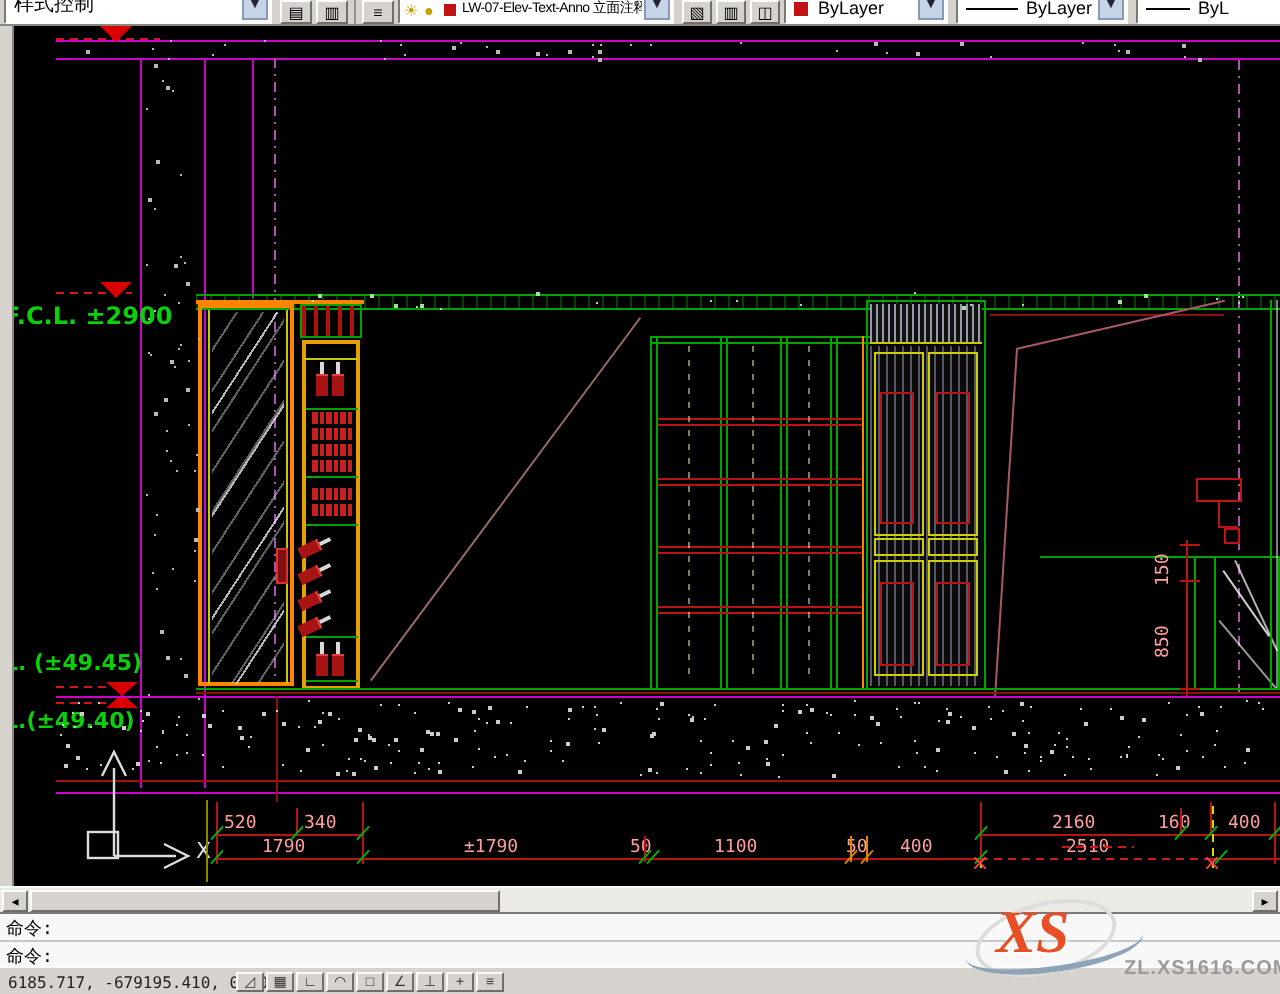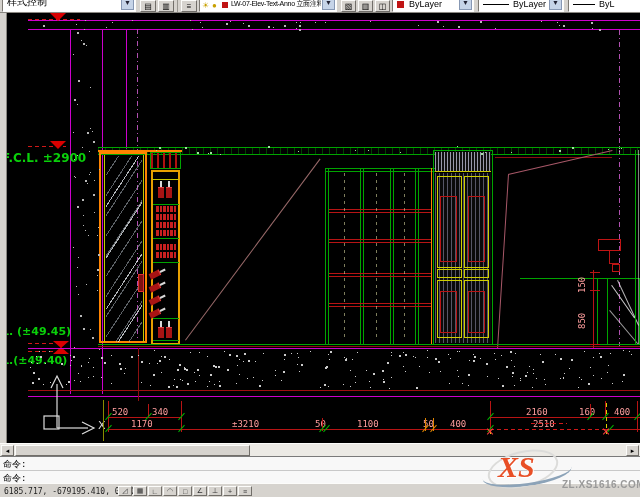--- a/index.html
+++ b/index.html
@@ -159,22 +159,22 @@
     <div class="rdh" style="left:490px;top:429px;width:116px;height:1px"></div>
     <div class="red" style="left:606px;top:429px;width:34px;height:1px"></div>
     <div class="ydv" style="left:490px;top:403px;width:1px;height:31px"></div>
     <div class="ydv" style="left:606px;top:403px;width:1px;height:31px"></div>
 
     <div class="dimtxt" style="left:112px;top:407px">520</div>
     <div class="dimtxt" style="left:152px;top:407px">340</div>
     <div class="dimtxt" style="left:526px;top:407px">2160</div>
     <div class="dimtxt" style="left:579px;top:407px">160</div>
     <div class="dimtxt" style="left:614px;top:407px">400</div>
-    <div class="dimtxt" style="left:131px;top:419px">1170</div>
-    <div class="dimtxt" style="left:232px;top:419px">±3210</div>
+    <div class="dimtxt" style="left:131px;top:419px">1790</div>
+    <div class="dimtxt" style="left:232px;top:419px">±1790</div>
     <div class="dimtxt" style="left:315px;top:419px">50</div>
     <div class="dimtxt" style="left:357px;top:419px">1100</div>
     <div class="dimtxt" style="left:423px;top:419px">50</div>
     <div class="dimtxt" style="left:450px;top:419px">400</div>
     <div class="dimtxt" style="left:533px;top:419px">2510</div>
     <div class="rdh" style="left:531px;top:423px;width:36px;height:1px"></div>
 
     <svg style="left:36px;top:370px" width="84" height="66" viewBox="0 0 84 66">
       <g stroke="#dddddd" stroke-width="1.2" fill="none">
         <line x1="21" y1="14" x2="21" y2="58"></line>

